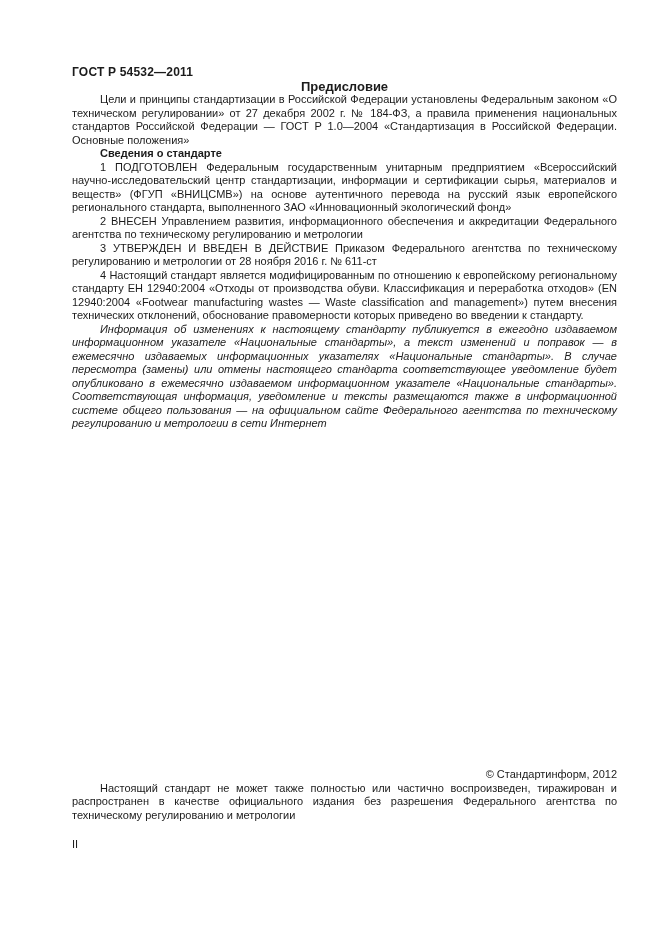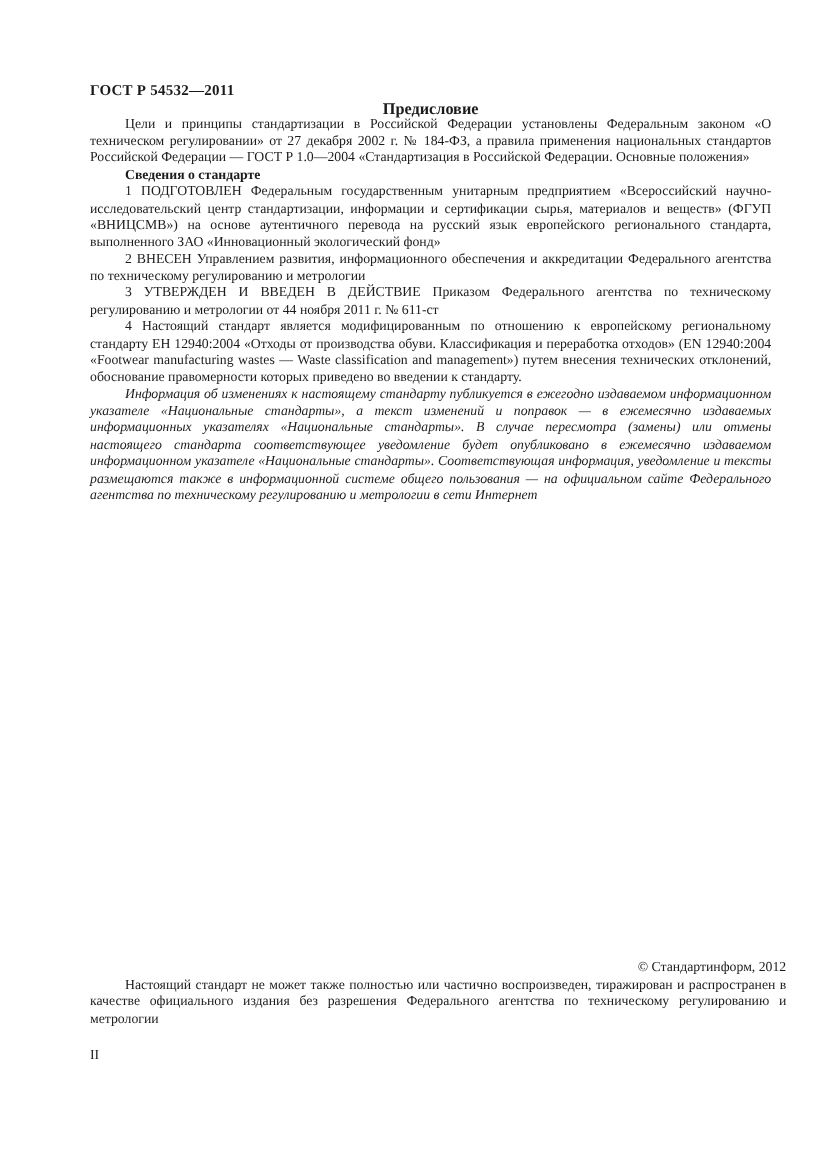--- a/index.html
+++ b/index.html
@@ -6,21 +6,21 @@
     margin: 0;
     padding: 0;
     background: #ffffff;
   }
   .page {
     position: relative;
     width: 661px;
     height: 936px;
     background: #ffffff;
     color: #1b1b1b;
-    font-family: Liberation Serif, serif;
+    font-family: Liberation Sans, sans-serif;
     font-size: 11px;
     line-height: 13.5px;
     overflow: hidden;
     box-sizing: border-box;
   }
   .content {
     position: absolute;
     left: 72px;
     top: 66px;
     width: 545px;
@@ -49,21 +49,21 @@
   }
   .item { margin-top: 13px; }
   .cont { margin-top: 0; }
   .notice {
     font-style: italic;
     margin-top: 36px;
   }
   .footer-block {
     position: absolute;
     left: 72px;
-    right: 32px;
+    right: 44px;
     top: 768px;
   }
   .copyright {
     margin: 0;
     text-align: right;
   }
   .restriction { margin-top: 11px; }
   .pagenum {
     margin: 16px 0 0 0;
     text-indent: 0;
@@ -80,21 +80,21 @@
     <div class="page-title">Предисловие</div>
 
     <p class="para intro">Цели и принципы стандартизации в Российской Федерации установлены Федеральным законом «О техническом регулировании» от 27 декабря 2002 г. № 184-ФЗ, а правила применения национальных стандартов Российской Федерации — ГОСТ Р 1.0—2004 «Стандартизация в Российской Федерации. Основные положения»</p>
 
     <p class="subhead">Сведения о стандарте</p>
 
     <p class="para item">1 ПОДГОТОВЛЕН Федеральным государственным унитарным предприятием «Всероссийский научно-исследовательский центр стандартизации, информации и сертификации сырья, материалов и веществ» (ФГУП «ВНИЦСМВ») на основе аутентичного перевода на русский язык европейского регионального стандарта, выполненного ЗАО «Инновационный экологический фонд»</p>
 
     <p class="para item">2 ВНЕСЕН Управлением развития, информационного обеспечения и аккредитации Федерального агентства по техническому регулированию и метрологии</p>
 
-    <p class="para item">3 УТВЕРЖДЕН И ВВЕДЕН В ДЕЙСТВИЕ Приказом Федерального агентства по техническому регулированию и метрологии от 44 ноября 2011 г. № 611-ст</p>
+    <p class="para item">3 УТВЕРЖДЕН И ВВЕДЕН В ДЕЙСТВИЕ Приказом Федерального агентства по техническому регулированию и метрологии от 28 ноября 2016 г. № 611-ст</p>
 
     <p class="para item">4 Настоящий стандарт является модифицированным по отношению к европейскому региональному стандарту ЕН 12940:2004 «Отходы от производства обуви. Классификация и переработка отходов» (EN 12940:2004 «Footwear manufacturing wastes — Waste classification and management») путем внесения технических отклонений, обоснование правомерности которых приведено во введении к стандарту.</p>
 
 
 
     <p class="para notice">Информация об изменениях к настоящему стандарту публикуется в ежегодно издаваемом информационном указателе «Национальные стандарты», а текст изменений и поправок — в ежемесячно издаваемых информационных указателях «Национальные стандарты». В случае пересмотра (замены) или отмены настоящего стандарта соответствующее уведомление будет опубликовано в ежемесячно издаваемом информационном указателе «Национальные стандарты». Соответствующая информация, уведомление и тексты размещаются также в информационной системе общего пользования — на официальном сайте Федерального агентства по техническому регулированию и метрологии в сети Интернет</p>
 
   </div>
 
   <div class="footer-block">

